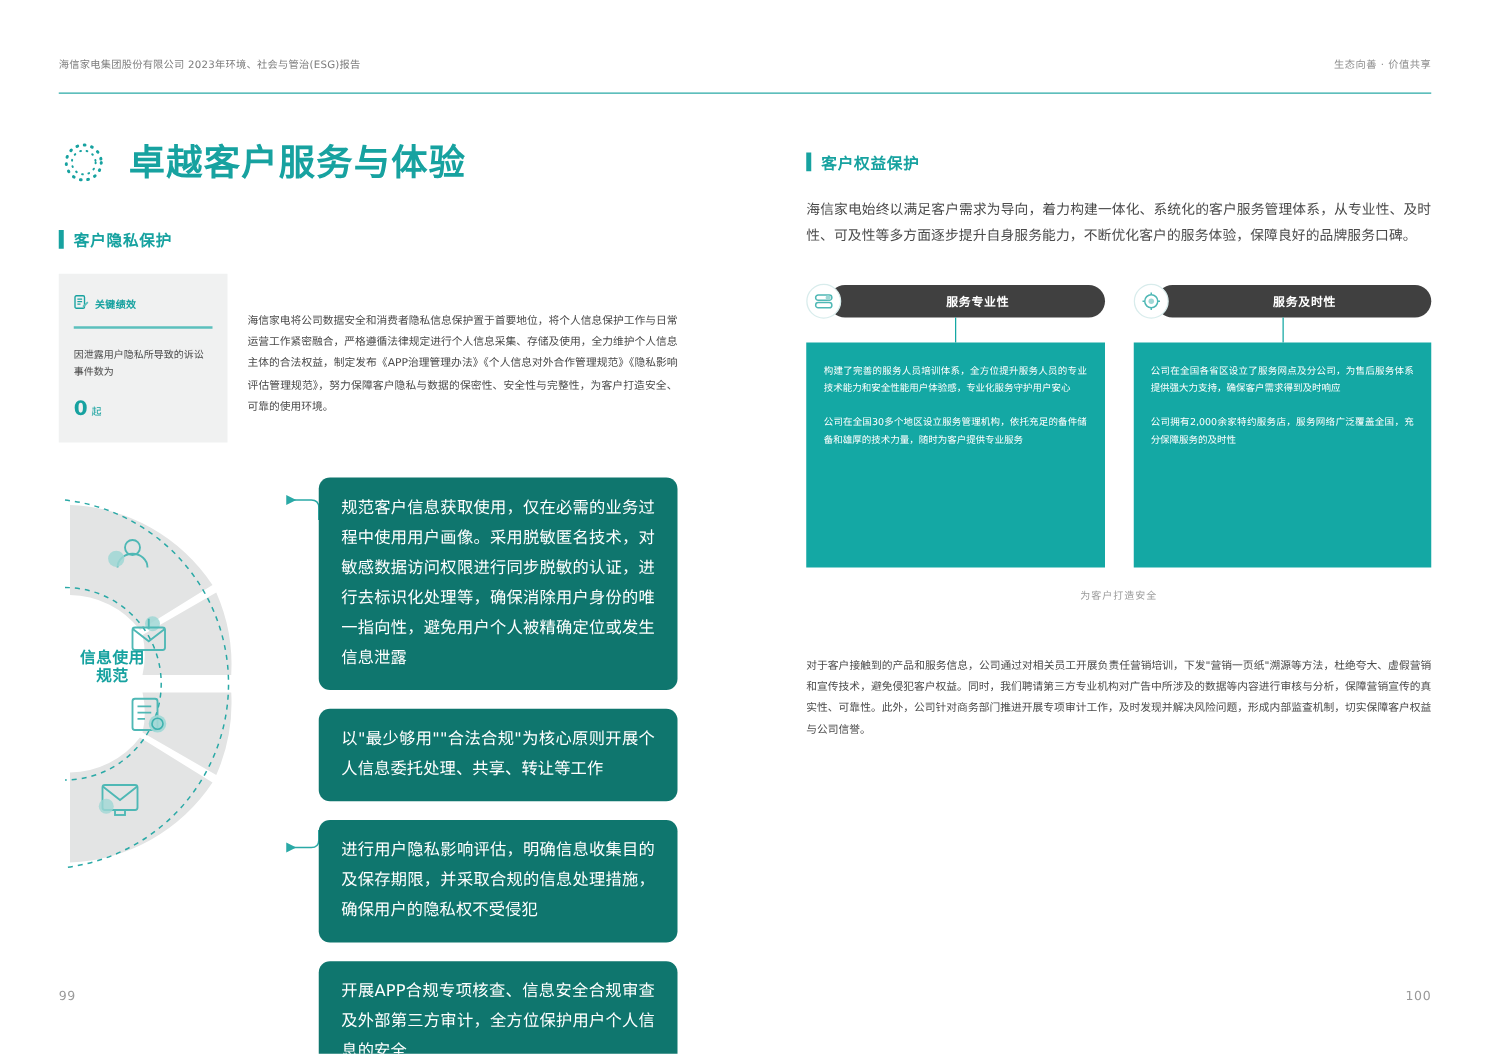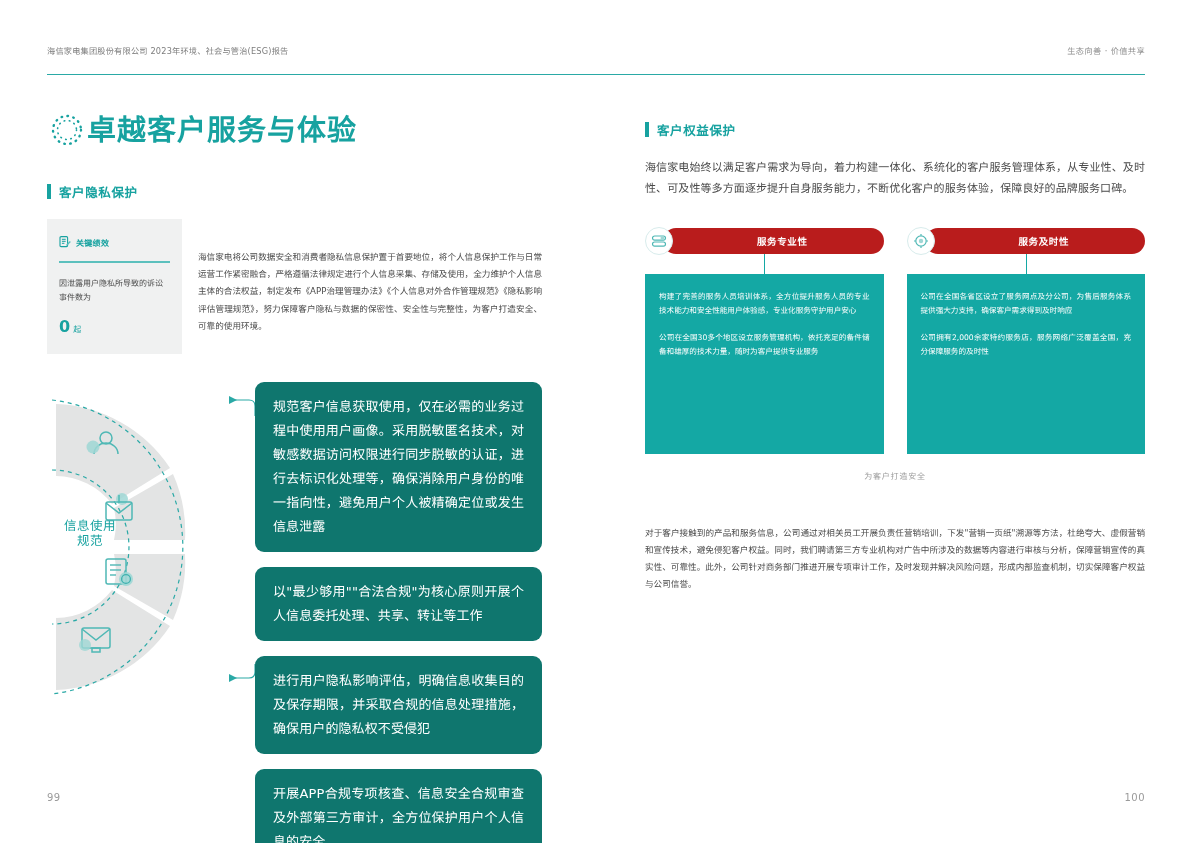--- a/index.html
+++ b/index.html
@@ -29,21 +29,21 @@
   .header-rule {
     position: absolute; left: 47px; top: 74px; width: 1098px; height: 1px;
     background: #2aa9a6;
   }
 
   
   .col-left  { position: absolute; left: 47px;  top: 110px; width: 495px; }
   .col-right { position: absolute; left: 645px; top: 110px; width: 500px; }
 
   
-  .chapter { display: flex; align-items: center; gap: 0; margin-bottom: 28px; }
+  .chapter { display: flex; align-items: center; gap: 16px; margin-bottom: 28px; }
   .chapter-mark { width: 40px; height: 40px; flex: 0 0 40px; position: relative; }
   .chapter-mark svg { display: block; }
   .chapter-title {
     font-size: 29px; font-weight: 700; color: #17a2a0;
     letter-spacing: 1px; line-height: 1;
   }
 
   
   .intro {
     font-size: 11px; line-height: 1.95; color: #4a4a4a;
@@ -72,21 +72,21 @@
     flex: 1; font-size: 8.6px; line-height: 2.0; color: #4a4a4a; text-align: justify;
     padding-top: 2px;
     margin-top: 28px;
   }
 
   
   .diagram { position: relative; margin-top: 28px; height: 330px; }
   .donut { position: absolute; left: -5px; top: 0; width: 150px; height: 330px; }
   .donut-label {
     position: absolute; left: 12px; top: 136px; width: 62px;
-    font-size: 12.5px; font-weight: 400; color: #17a2a0;
+    font-size: 12.5px; font-weight: 700; color: #17a2a0;
     line-height: 1.25; text-align: center; letter-spacing: .5px;
   }
   .boxes { position: absolute; left: 208px; top: 0; width: 287px; }
   .tbox {
     background: #0f766e; border-radius: 9px; color: #ffffff;
     padding: 13px 18px; margin-bottom: 15px;
     font-size: 13px; line-height: 1.85; text-align: justify;
     display: flex; align-items: center; letter-spacing: .1px;
   }
   .tbox:nth-child(1) { min-height: 70px; }
@@ -94,21 +94,21 @@
   .tbox:nth-child(3) { min-height: 72px; }
   .tbox:nth-child(4) { min-height: 72px; }
   .connectors { position: absolute; left: 120px; top: 0; width: 100px; height: 330px; }
 
   
   .pillars { display: flex; gap: 23px; margin-top: 28px; }
   .pillar { flex: 1; position: relative; }
   .pillar-head { position: relative; height: 26px; margin-bottom: 0; }
   .pillar-tab {
     position: absolute; left: 18px; right: 0; top: 0; height: 26px;
-    background: #b91c1c; border-radius: 13px;
+    background: #404040; border-radius: 13px;
     display: flex; align-items: center; justify-content: center;
     color: #fff; font-size: 9.5px; font-weight: 700; letter-spacing: .6px;
     padding-left: 18px;
     font-family: Liberation Mono, monospace;
   }
   .pillar-badge {
     position: absolute; left: 0; top: -1px; width: 28px; height: 28px;
     border-radius: 50%; background: #fff; border: 1.2px solid #d8ecec;
     display: flex; align-items: center; justify-content: center; z-index: 2;
   }

